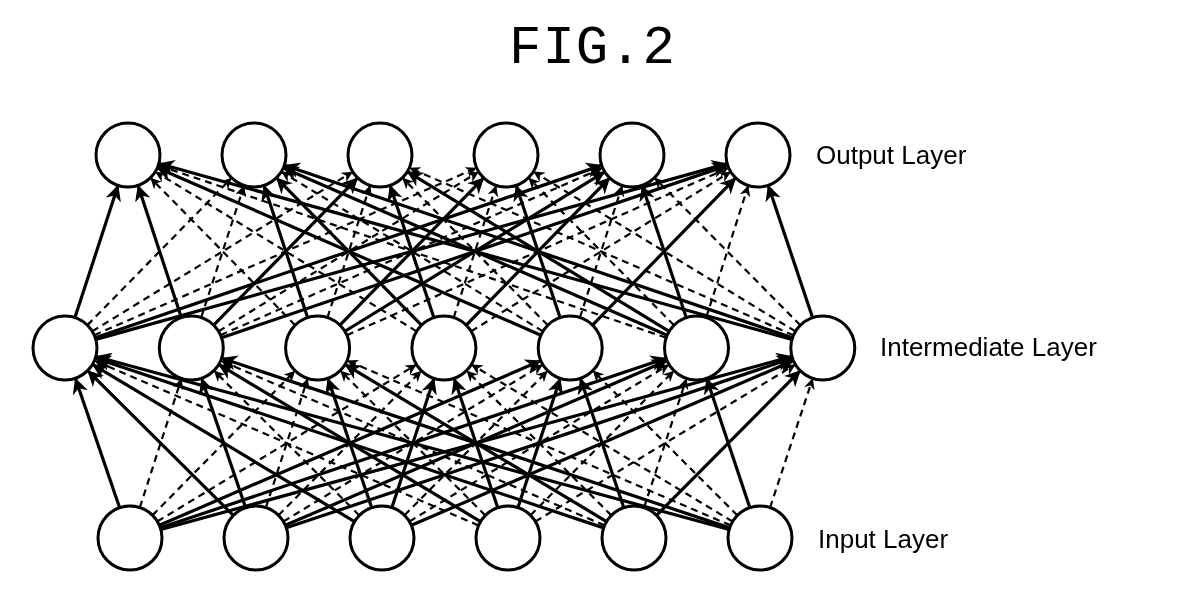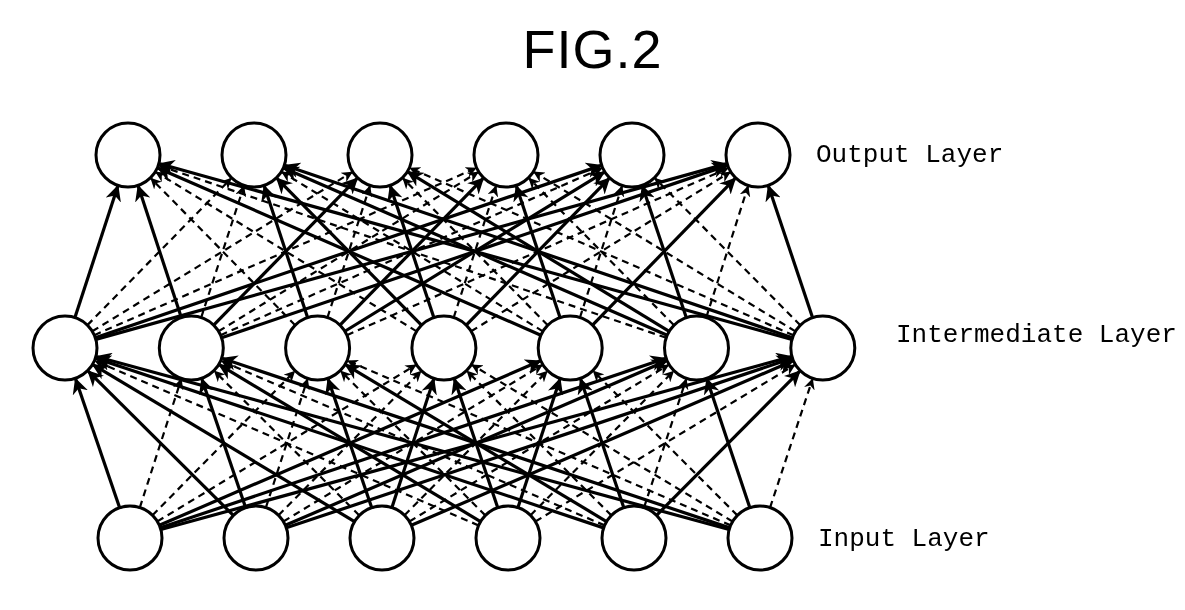--- a/index.html
+++ b/index.html
@@ -1,30 +1,30 @@
 <!DOCTYPE html>
 <html><head>
 <meta charset="utf-8">
 <style>
   html, body { margin: 0; padding: 0; background: #ffffff; }
   body { width: 1185px; height: 610px; position: relative; overflow: hidden; }
   #fig-title {
     position: absolute; left: 0; width: 1185px; top: 18px;
     text-align: center;
-    font-family: Liberation Sans, sans-serif;
+    font-family: Liberation Mono, monospace;
     font-size: 54px; color: #000; letter-spacing: 1px;
   }
   #net { position: absolute; left: 0; top: 0; }
   .layer-label {
     position: absolute;
-    font-family: Liberation Mono, monospace;
+    font-family: Liberation Sans, sans-serif;
     font-size: 26px; color: #000; white-space: nowrap;
   }
   #label-output { left: 816px; top: 140px; }
-  #label-intermediate { left: 880px; top: 320px; margin-left: 16px; }
+  #label-intermediate { left: 880px; top: 332px; }
   #label-input { left: 818px; top: 524px; text-align: right; }
 </style>
 </head>
 <body>
 
 <div id="fig-title">FIG.2</div>
 
 <svg id="net" width="1185" height="610" xmlns="http://www.w3.org/2000/svg">
   <defs>
     <marker id="arrow" viewBox="0 0 10 10" refX="9" refY="5" markerWidth="5" markerHeight="5" orient="auto-start-reverse">

